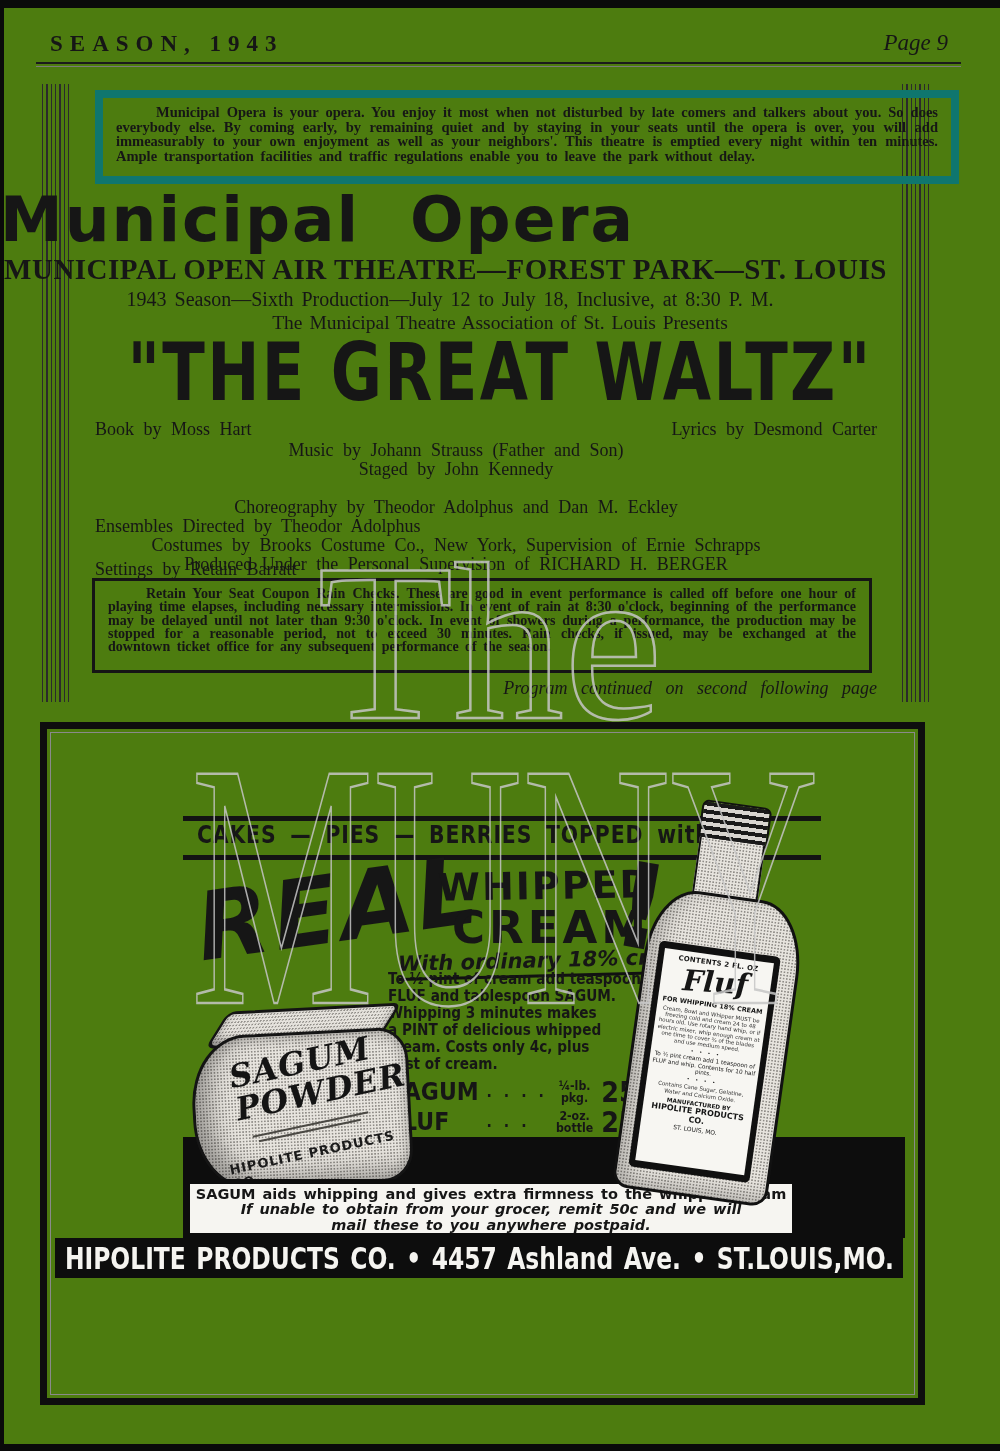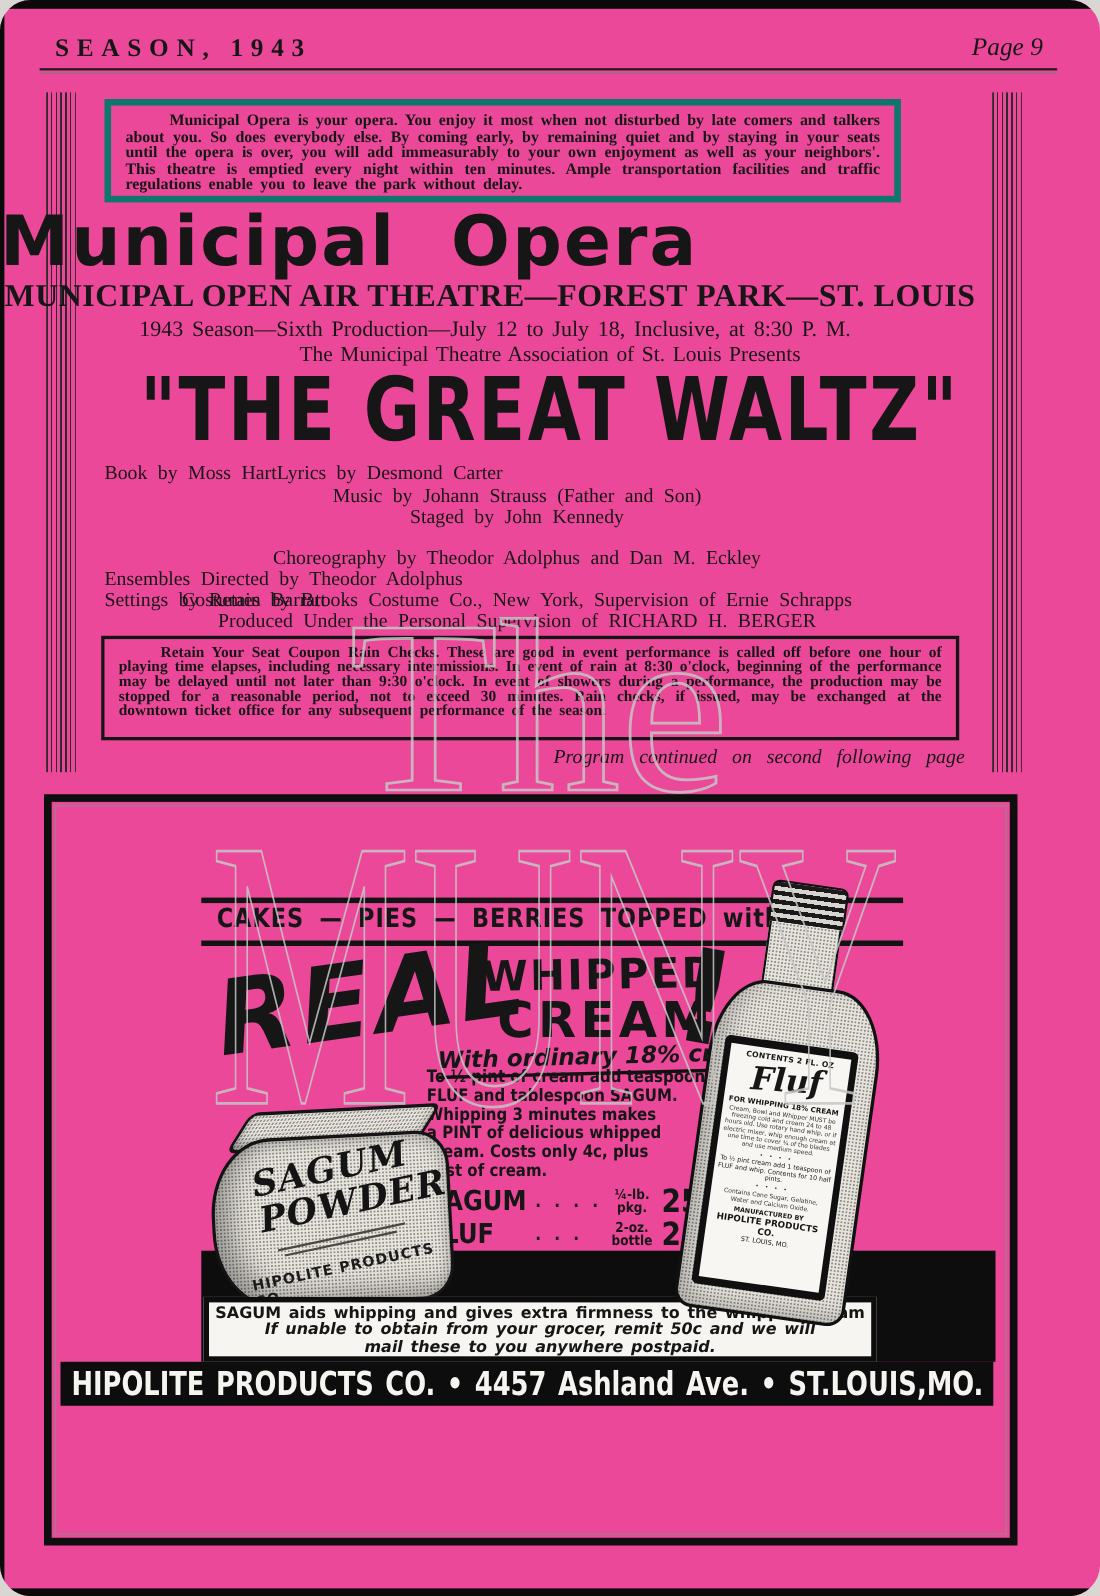--- a/index.html
+++ b/index.html
@@ -1,57 +1,57 @@
 <!DOCTYPE html>
 <html><head>
 <meta charset="utf-8">
 <style>
   html,body{margin:0;padding:0;background:#d9d7d3;}
-  .page{position:relative;width:1000px;height:1451px;background:#ec4899;overflow:hidden;
-        font-family:"Liberation Serif",serif;color:#161616;border-radius:28px;}
+  .page{position:relative;width:1000px;height:1451px;background:#4d7c0f;overflow:hidden;
+        font-family:"Liberation Serif",serif;color:#161616;}
   .abs{position:absolute;}
 
   
   .edge-top{left:0;top:0;width:1000px;height:8px;background:#0a0a0a;z-index:40;}
   .edge-left{left:0;top:0;width:4px;height:1451px;background:#0a0a0a;z-index:40;}
   .edge-bottom{left:0;top:1444px;width:1000px;height:7px;background:#0a0a0a;z-index:40;}
 
   
   .hdr-season{left:50px;top:31px;font-weight:700;font-size:23px;letter-spacing:7px;}
   .hdr-page{right:52px;top:30px;font-style:italic;font-size:23px;}
   .rule-a{left:36px;top:62px;width:925px;height:2px;background:#1b1b1b;}
   .rule-b{left:36px;top:66px;width:925px;height:1px;background:#7a7a7a;}
 
   
   .vlines{top:84px;width:27px;height:618px;
     background:repeating-linear-gradient(to right,#2b2b2b 0 1.3px,rgba(0,0,0,0) 1.3px 4.3px);}
   .vlines-left{left:42px;}
   .vlines-right{left:902px;}
 
   
-  .notice-box{left:95px;top:90px;width:724px;height:94px;border:6px solid #0f766e;box-sizing:border-box;
+  .notice-box{left:95px;top:90px;width:864px;height:94px;border:8px solid #0f766e;box-sizing:border-box;
     padding:7px 13px 0;font-weight:700;font-size:14.5px;line-height:14.6px;text-align:justify;
     text-indent:40px;word-spacing:3px;}
   .rain-box{left:92px;top:578px;width:780px;height:95px;border:3px solid #151515;box-sizing:border-box;
     padding:6px 13px 0;font-weight:700;font-size:14px;line-height:13.3px;text-align:justify;
     text-indent:38px;word-spacing:3px;}
 
   
   .mast-title{left:0;top:188px;width:1000px;text-align:left;font-family:"DejaVu Sans",sans-serif;
     font-weight:700;font-size:63px;letter-spacing:2px;word-spacing:26px;line-height:63px;}
   .mast-venue{left:0;top:253px;width:891px;text-align:center;font-weight:700;font-size:29px;letter-spacing:0.5px;}
   .mast-prod{left:0;top:288px;width:900px;text-align:center;font-size:20px;word-spacing:3px;}
   .mast-presents{left:0;top:312px;width:1000px;text-align:center;font-size:19.5px;word-spacing:2px;}
   .show-title{left:0;top:333px;width:1000px;text-align:center;font-family:"DejaVu Sans",sans-serif;
     font-weight:700;font-size:80px;line-height:80px;letter-spacing:3px;transform:scaleX(0.78);}
 
   
   .credit{font-size:18px;word-spacing:5px;line-height:19px;}
-  .credit-row{left:95px;width:782px;display:flex;}
-  .credit-center{left:0;width:912px;text-align:center;margin-left:14px;}
+  .credit-row{left:95px;width:782px;display:flex;justify-content:space-between;gap:24px;}
+  .credit-center{left:0;width:912px;text-align:center;}
   .cr1{top:420px;} .cc0{top:441px;} .cc1{top:460px;} .cc2{top:479px;} .cc3{top:498px;}
   .cr2{top:517px;flex-direction:column;} .cc4{top:536px;} .cc5{top:555px;}
 
   .continued{right:123px;top:678px;font-style:italic;font-size:18px;word-spacing:9px;}
 
   
   .watermark{left:0;top:468px;z-index:30;pointer-events:none;}
 
   
   .ad-box{left:40px;top:722px;width:885px;height:683px;border:7px solid #0e0e0e;box-sizing:border-box;z-index:0;}

